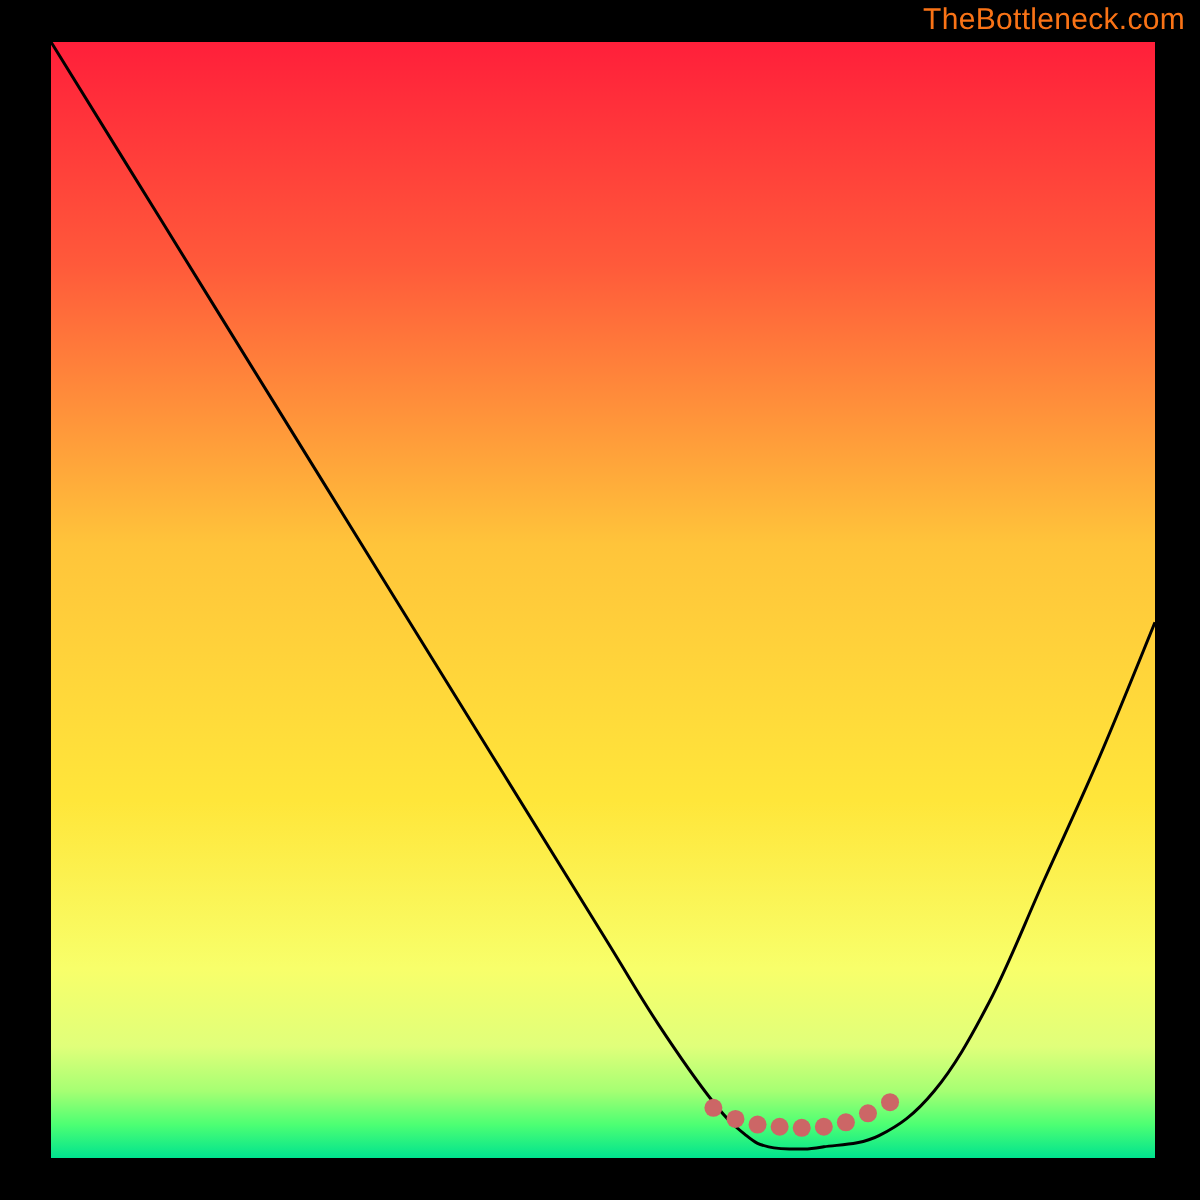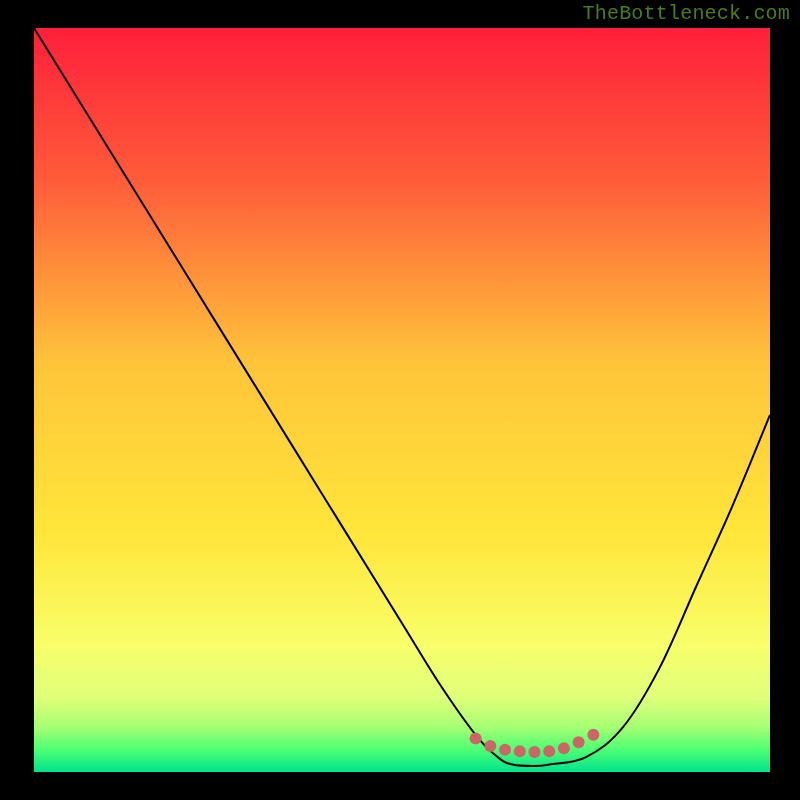--- a/index.html
+++ b/index.html
@@ -22,22 +22,22 @@
   }
   .plot-area svg {
     display: block;
     width: 100%;
     height: 100%;
   }
   .watermark {
     position: absolute;
     top: 2px;
     right: 10px;
-    color: #4d7c0f;
-    font-family: Liberation Mono, monospace;
+    color: #f97316;
+    font-family: Liberation Sans, sans-serif;
     font-size: 20px;
     letter-spacing: 0.2px;
     user-select: none;
   }
 </style>
 </head>
 <body>
 
 <div class="frame">
 

